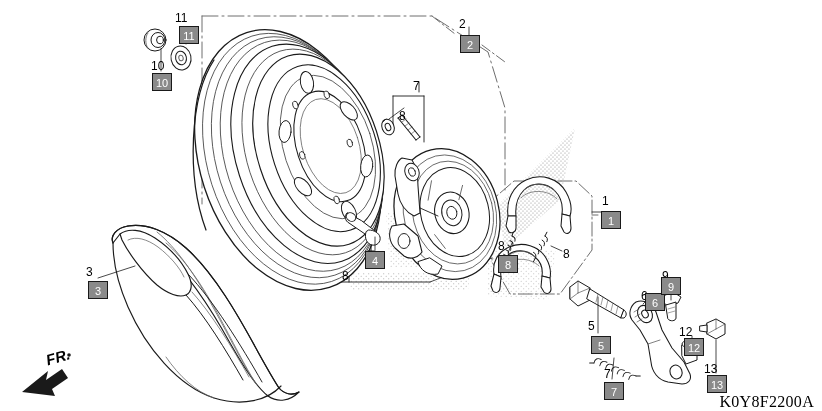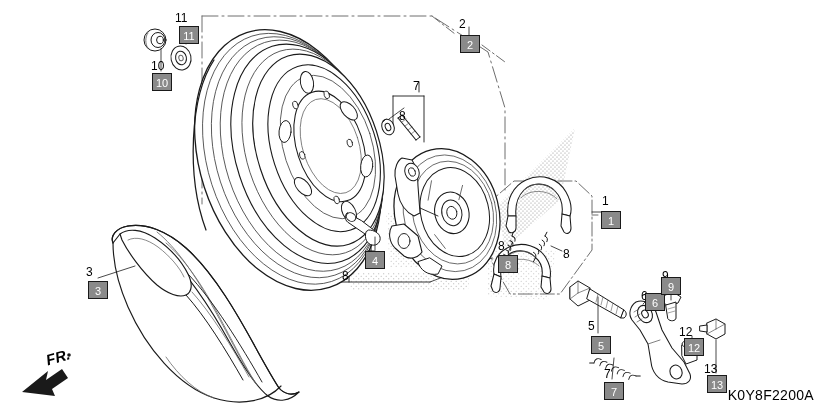--- a/index.html
+++ b/index.html
@@ -29,24 +29,24 @@
   .leadnum{
     position:absolute;
     color:#000;
     font-size:12px;
     font-family:"Liberation Sans", sans-serif;
     line-height:12px;
     white-space:nowrap;
   }
   #partno{
     position:absolute;
-    right:8px;bottom:8px;
-    font-size:14px;
+    right:8px;bottom:0;
+    font-size:16px;
     color:#000;
-    font-family:Liberation Sans, sans-serif;
+    font-family:Liberation Serif, serif;
     letter-spacing:.3px;
   }
   #frlabel{
     position:absolute;
     left:44px;top:352px;
     font-size:15px;font-weight:bold;font-style:italic;
     color:#000;
     font-family:"Liberation Sans", sans-serif;
     transform:rotate(-16deg);
     transform-origin:left top;

